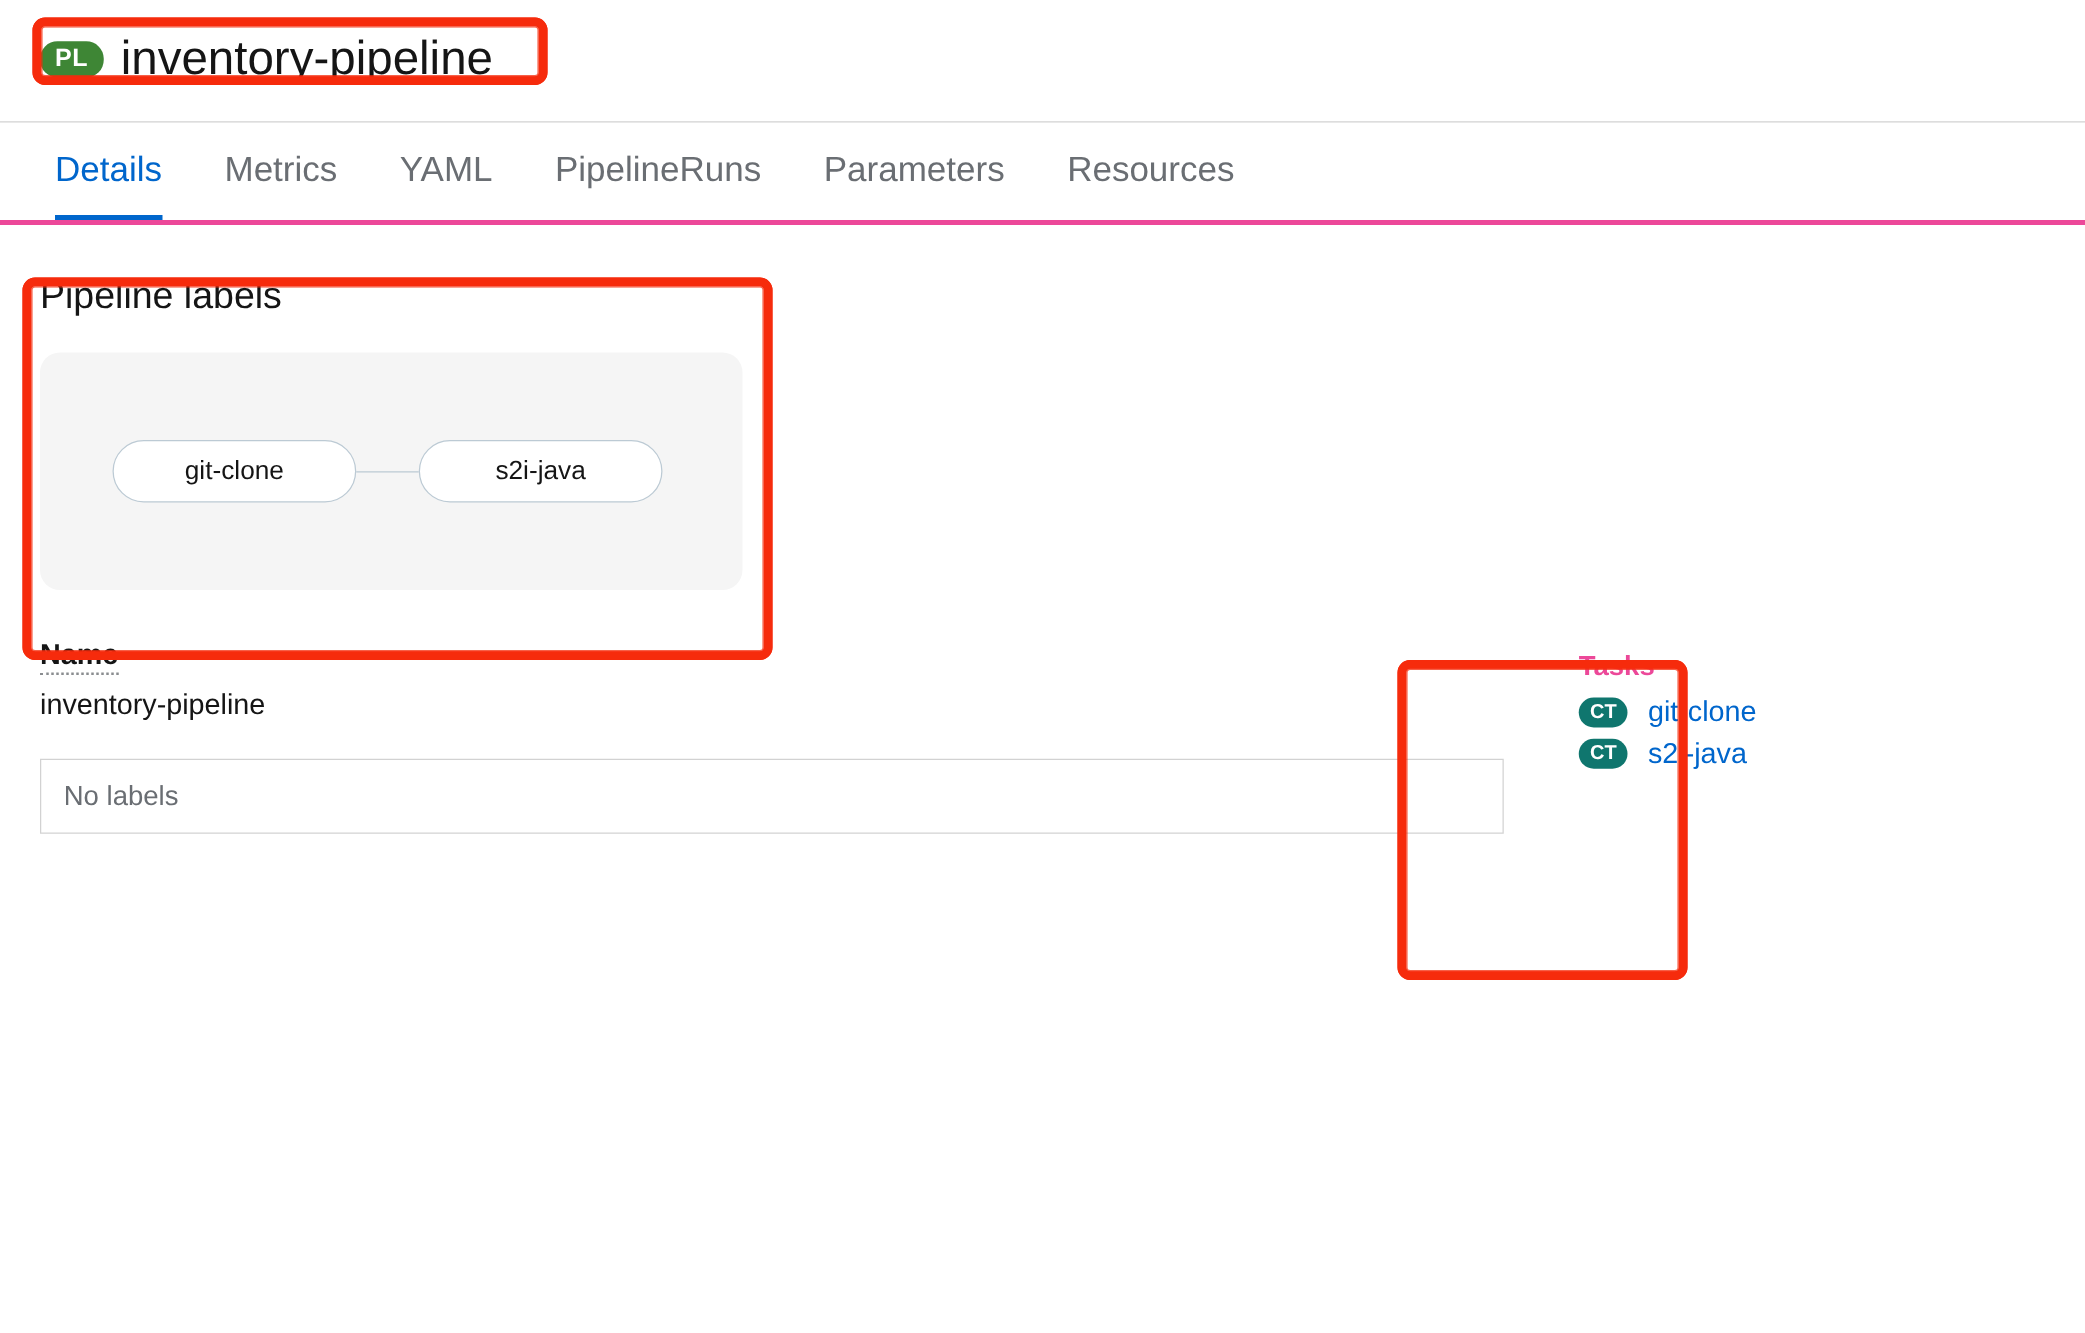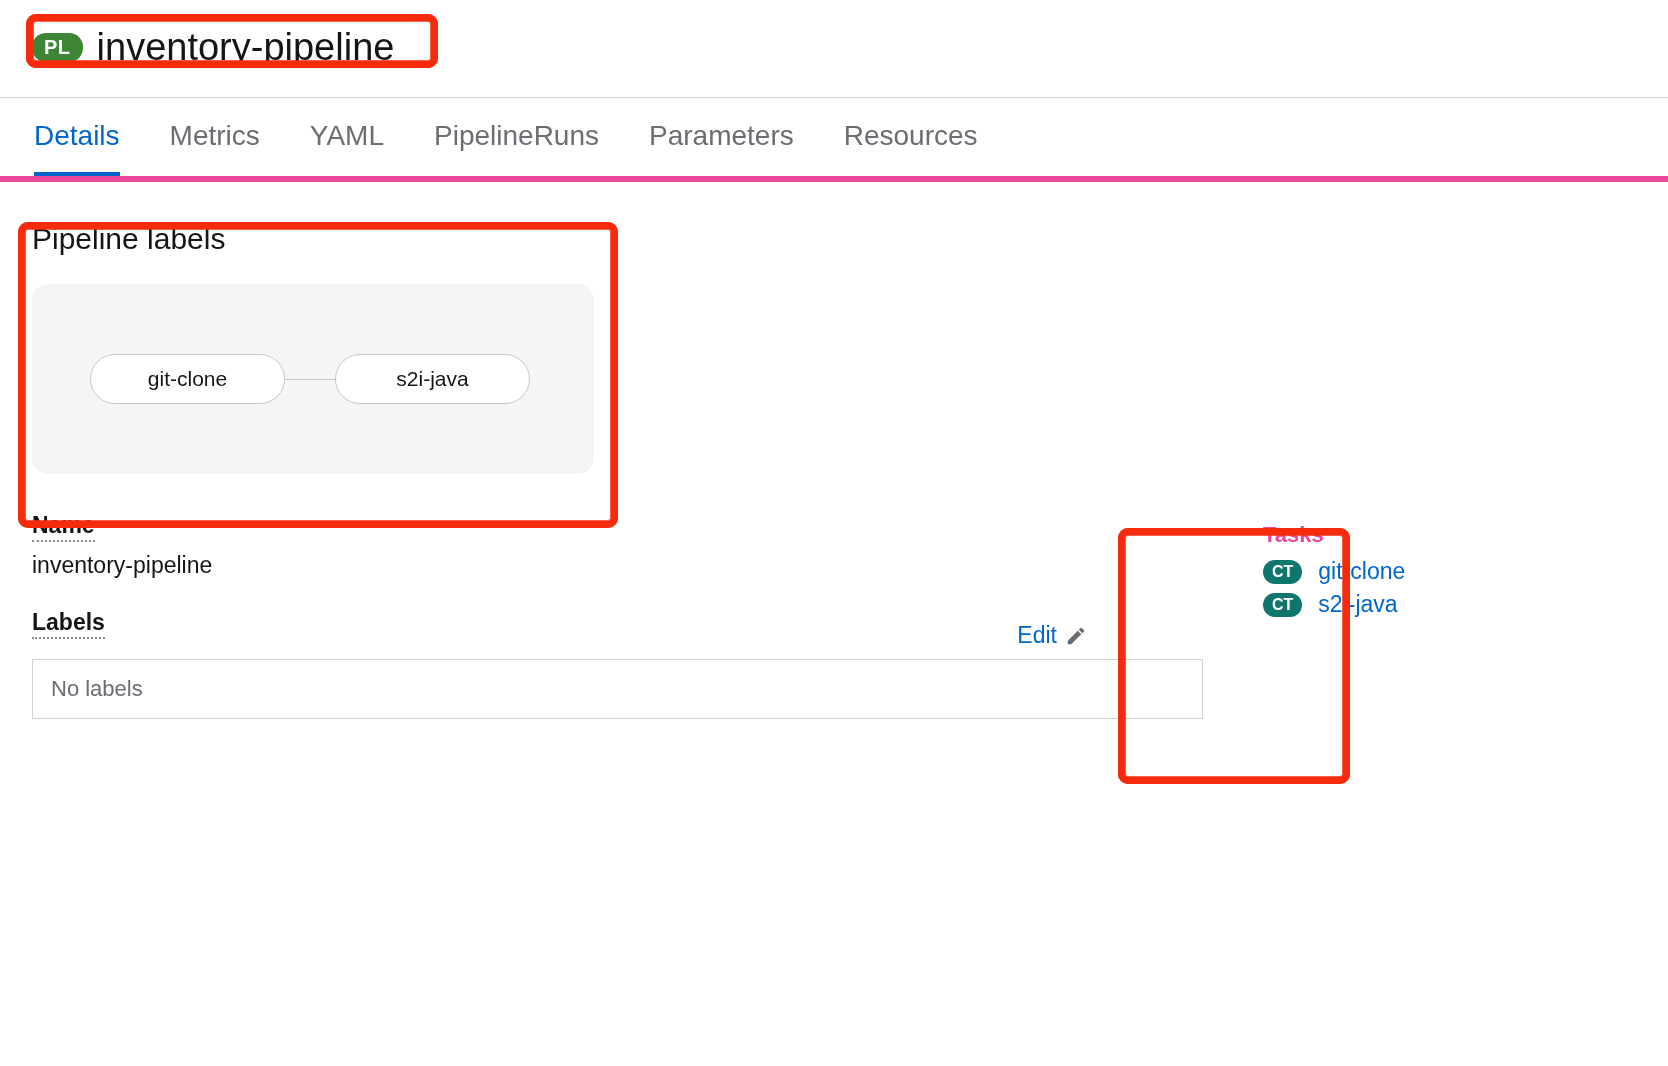--- a/index.html
+++ b/index.html
@@ -38,22 +38,22 @@
     font-size: 38px;
     font-weight: 400;
     color: #151515;
   }
 
   
   .tabs {
     display: flex;
     align-items: flex-end;
     border-top: 1px solid #d2d2d2;
-    border-bottom: 6px solid #ec4899;
-    padding: 0 34px;
+    border-bottom: 4px solid #ec4899;
+    padding: 0 44px;
     gap: 50px;
   }
   .tab {
     font-size: 28px;
     font-weight: 400;
     color: #6a6e73;
     padding: 22px 0 20px 0;
     cursor: pointer;
     border-bottom: 4px solid transparent;
   }
@@ -237,29 +237,20 @@
     </div>
 
     <div class="fields">
       <div class="field">
         <div class="field-label">Name</div>
         <div class="field-value">inventory-pipeline</div>
       </div>
 
 
       <div class="field">
-        <div class="labels-header">
-          <span class="field-label">Labels</span>
-          <span class="edit-link">
-            <span>Edit</span>
-            <svg viewBox="0 0 24 24">
-                <path d="M3 17.25V21h3.75l11-11-3.75-3.75-11 11zM20.7 7.04a1 1 0 0 0 0-1.41l-2.34-2.34a1 1 0 0 0-1.41 0l-1.83 1.83 3.75 3.75 1.83-1.83z"></path>
-              </svg>
-          </span>
-        </div>
         <div class="labels-box">No labels</div>
       </div>
     </div>
   </div>
 
   <div class="right-col">
     <div class="right-section">
       <div class="right-heading">Tasks</div>
       <div class="task-link-row">
         <span class="badge-ct">CT</span>

